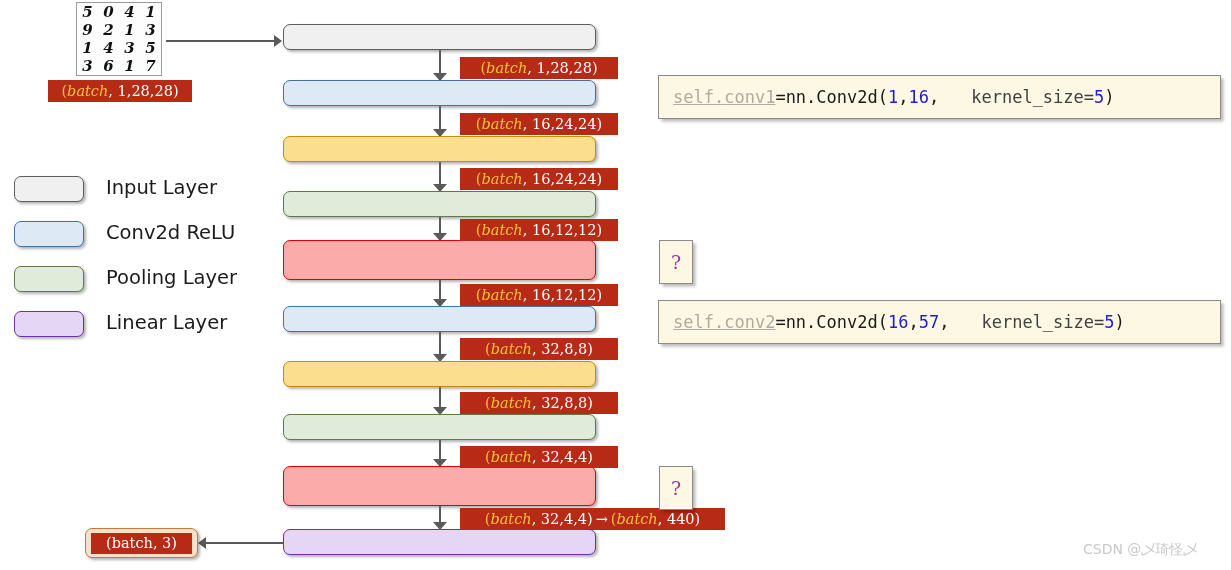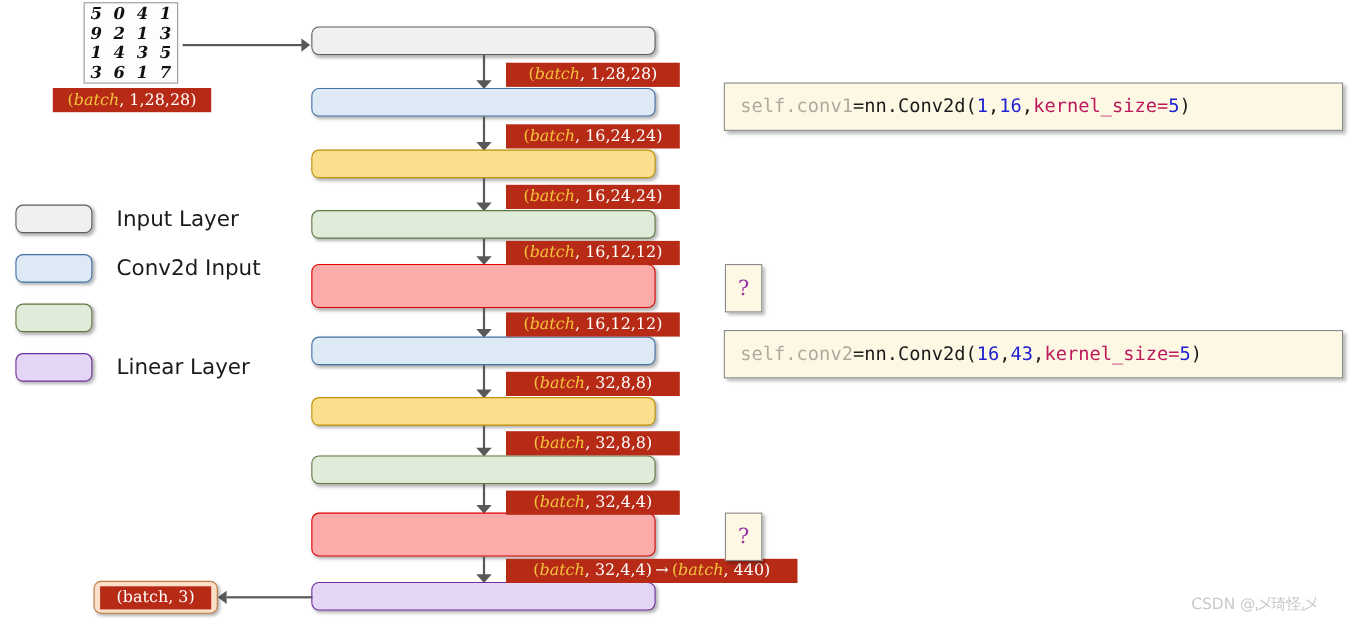--- a/index.html
+++ b/index.html
@@ -60,41 +60,41 @@
   .hconn{position:absolute;height:2.4px;background:#595959;}
   .hhead-r{position:absolute;width:0;height:0;
     border-top:6.5px solid transparent;border-bottom:6.5px solid transparent;
     border-left:8px solid #595959;}
   .hhead-l{position:absolute;width:0;height:0;
     border-top:6.5px solid transparent;border-bottom:6.5px solid transparent;
     border-right:8px solid #595959;}
 
   
   #legend{position:absolute;left:14px;top:176px;}
-  .leg-row{position:relative;height:45px;display:flex;align-items:center;}
+  .leg-row{position:relative;height:45px;display:flex;align-items:flex-start;}
   .leg-sw{
     width:70px;height:26px;border-radius:7px;border-width:1.4px;border-style:solid;
     box-sizing:border-box;box-shadow:2px 2px 3px rgba(0,0,0,.30);flex:0 0 auto;
   }
   .leg-lb{
     margin-left:22px;font-size:19.5px;color:#1b1b1b;
     font-family:"DejaVu Sans", sans-serif;white-space:nowrap;
   }
 
   
   .codebox{
     position:absolute;background:#fdf8e3;border:1.3px solid #8a8a8a;
     box-sizing:border-box;display:flex;align-items:center;padding-left:14px;
     box-shadow:2.5px 2.5px 3px rgba(0,0,0,.28);
     font-family:"DejaVu Sans Mono", monospace;font-size:17px;white-space:nowrap;
   }
-  .c-self{color:#b3a9a0;}
+  .c-self{color:#b3a9a0;text-decoration:underline;}
   .c-mod{color:#1a1a1a;}
   .c-num{color:#2020d0;}
-  .c-kw{color:#be185d;}
+  .c-kw{color:#404040;margin-left:32px;}
   .c-pn{color:#1a1a1a;}
 
   .qbox{
     position:absolute;background:#fdf8e3;border:1.3px solid #8a8a8a;
     box-sizing:border-box;display:flex;align-items:center;justify-content:center;
     box-shadow:2.5px 2.5px 3px rgba(0,0,0,.28);
     font-family:"DejaVu Serif", serif;font-size:19px;color:#9b30a8;
   }
 
   
@@ -148,24 +148,25 @@
   <div class="hconn" style="left:166px;top:40px;width:110px;"></div>
   <div class="hhead-r" style="left:274px;top:34.7px;"></div>
 
   <div id="legend">
       <div class="leg-row">
         <div class="leg-sw" style="background: rgb(240, 240, 240); border-color: rgb(94, 94, 94);"></div>
         <div class="leg-lb">Input Layer</div>
       </div>
       <div class="leg-row">
         <div class="leg-sw" style="background: rgb(221, 233, 245); border-color: rgb(68, 114, 164);"></div>
-        <div class="leg-lb">Conv2d Input</div>
+        <div class="leg-lb">Conv2d ReLU</div>
       </div>
       <div class="leg-row">
         <div class="leg-sw" style="background: rgb(224, 236, 217); border-color: rgb(95, 122, 68);"></div>
+        <div class="leg-lb">Pooling Layer</div>
       </div>
       <div class="leg-row">
         <div class="leg-sw" style="background: rgb(229, 214, 245); border-color: rgb(112, 48, 160);"></div>
         <div class="leg-lb">Linear Layer</div>
       </div>
     </div>
 
   <div id="pipeline">
       <div class="layer l-input" style="top: 24px;"></div>
       <div class="vconn" style="top: 50px; height: 24px;"></div>
@@ -270,21 +271,21 @@
         <span class="c-num">5</span>
         <span class="c-pn">)</span>
       </div>
       <div class="codebox" style="top: 300px; left: 658px; width: 563px; height: 44px;">
         <span class="c-self">self.</span>
         <span class="c-self">conv2</span>
         <span class="c-mod"> = </span>
         <span class="c-mod">nn.Conv2d(</span>
         <span class="c-num">16</span>
         <span class="c-pn">,  </span>
-        <span class="c-num">43</span>
+        <span class="c-num">57</span>
         <span class="c-pn">,  </span>
         <span class="c-kw">kernel_size=</span>
         <span class="c-num">5</span>
         <span class="c-pn">)</span>
       </div>
       <div class="qbox" style="top: 240px; left: 659px; width: 34px; height: 44px;">?</div>
       <div class="qbox" style="top: 466px; left: 659px; width: 34px; height: 44px;">?</div>
     </div>
 
   <div id="watermark">CSDN @乄琦怪乄</div>

